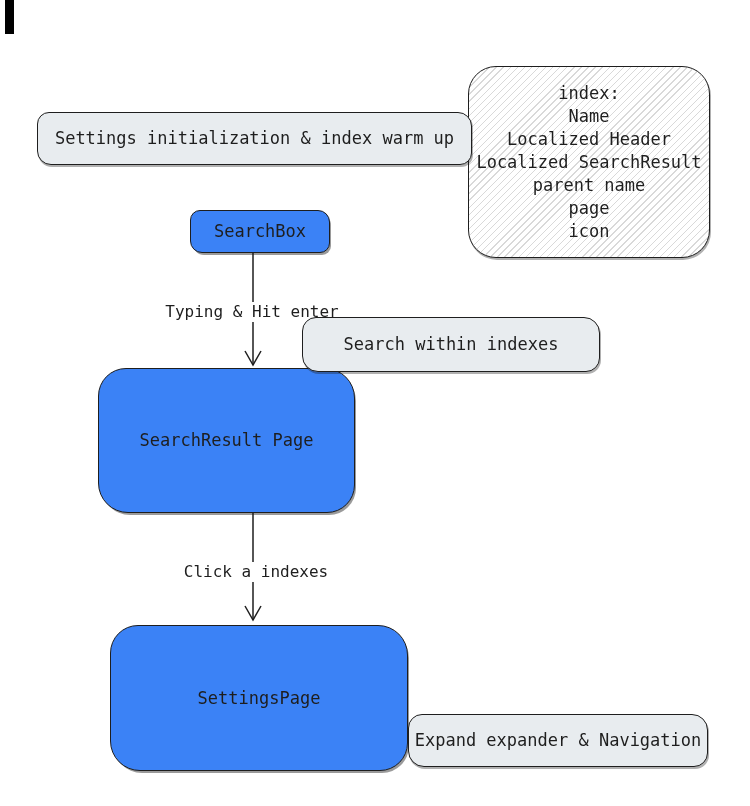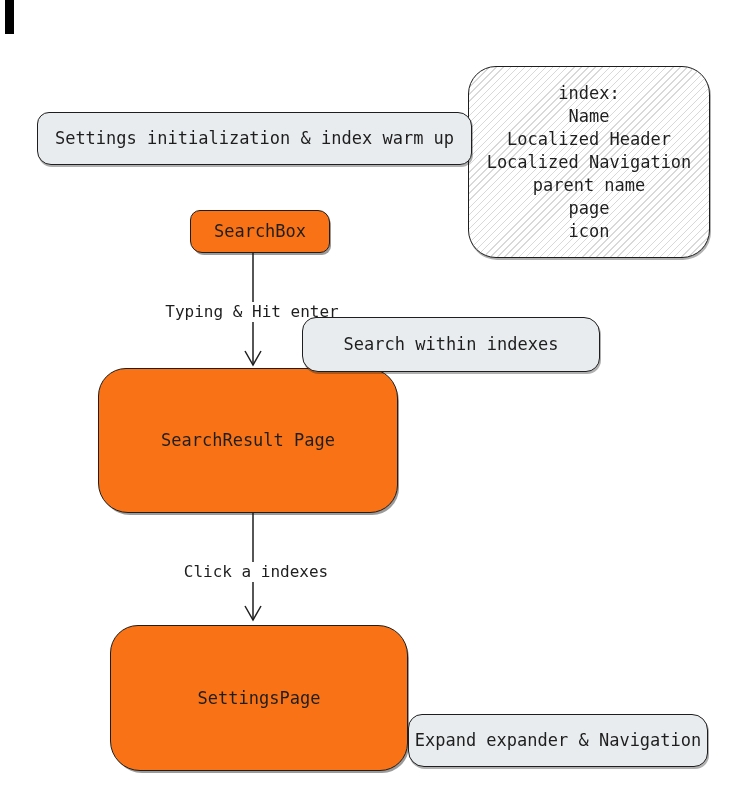--- a/index.html
+++ b/index.html
@@ -7,21 +7,21 @@
     position:relative;width:750px;height:806px;background:#ffffff;overflow:hidden;
     font-family:"DejaVu Sans Mono","Liberation Mono",monospace;color:#1e1e1e;
   }
   .node{
     position:absolute;box-sizing:border-box;border:1.6px solid #1e1e1e;
     display:flex;align-items:center;justify-content:center;text-align:center;
     font-size:17px;line-height:23px;white-space:nowrap;
     box-shadow:1px 2px 0 0 rgba(30,30,30,0.35);
   }
   .gray{background:#e8ecef;}
-  .yellow{background:#f97316;box-shadow:2px 3px 0 -1px rgba(30,30,30,0.45);text-align:center;}
+  .yellow{background:#3b82f6;box-shadow:2px 3px 0 -1px rgba(30,30,30,0.45);text-align:center;}
   .hatch{
     background:
       repeating-linear-gradient(135deg, rgba(0,0,0,0) 0px, rgba(0,0,0,0) 4px, #d9d9d9 4px, #d9d9d9 5px),
       #ffffff;
     flex-direction:column;white-space:normal;
   }
   .hatch .line{display:block;}
   .edge-label{
     position:absolute;transform:translateX(-50%);
     background:#ffffff;padding:0 3px;font-size:16px;line-height:20px;white-space:nowrap;
@@ -35,21 +35,21 @@
 <body>
 
 <div class="canvas">
 
   <div class="blackbar" style="left:5px;top:0;width:9px;height:34px;"></div>
 
   <div class="node hatch z1" style="left:468px;top:66px;width:242px;height:192px;border-radius:28px;">
     <span class="line">index:</span>
     <span class="line">Name</span>
     <span class="line">Localized Header</span>
-    <span class="line">Localized Navigation</span>
+    <span class="line">Localized SearchResult</span>
     <span class="line">parent name</span>
     <span class="line">page</span>
     <span class="line">icon</span>
   </div>
 
   <div class="node gray z3" style="left:37px;top:112px;width:435px;height:53px;border-radius:12px 14px 12px 14px;">
     <span>Settings initialization &amp; index warm up</span>
   </div>
 
   <div class="node yellow z2" style="left:190px;top:210px;width:140px;height:43px;border-radius:10px 12px 10px 12px;">
@@ -61,21 +61,21 @@
       <line x1="13" y1="1" x2="13" y2="114" stroke="#1e1e1e" stroke-width="1.5"></line>
       <polyline points="5,100 13,114 21,100" fill="none" stroke="#1e1e1e" stroke-width="1.5"></polyline>
     </svg>
   </div>
   <div class="edge-label z3" style="left:252px;top:302px;">Typing &amp; Hit enter</div>
 
   <div class="node gray z4" style="left:302px;top:317px;width:298px;height:55px;border-radius:14px 16px 14px 16px;">
     <span>Search within indexes</span>
   </div>
 
-  <div class="node yellow z2" style="left:98px;top:368px;width:300px;height:145px;border-radius:28px 30px 28px 30px;">
+  <div class="node yellow z2" style="left:98px;top:368px;width:257px;height:145px;border-radius:28px 30px 28px 30px;">
     <span>SearchResult Page</span>
   </div>
 
   <div class="arrow z2" style="left:240px;top:512px;">
     <svg width="26" height="112" viewBox="0 0 26 112">
       <line x1="13" y1="1" x2="13" y2="108" stroke="#1e1e1e" stroke-width="1.5"></line>
       <polyline points="5,94 13,108 21,94" fill="none" stroke="#1e1e1e" stroke-width="1.5"></polyline>
     </svg>
   </div>
   <div class="edge-label z3" style="left:256px;top:562px;">Click a indexes</div>

